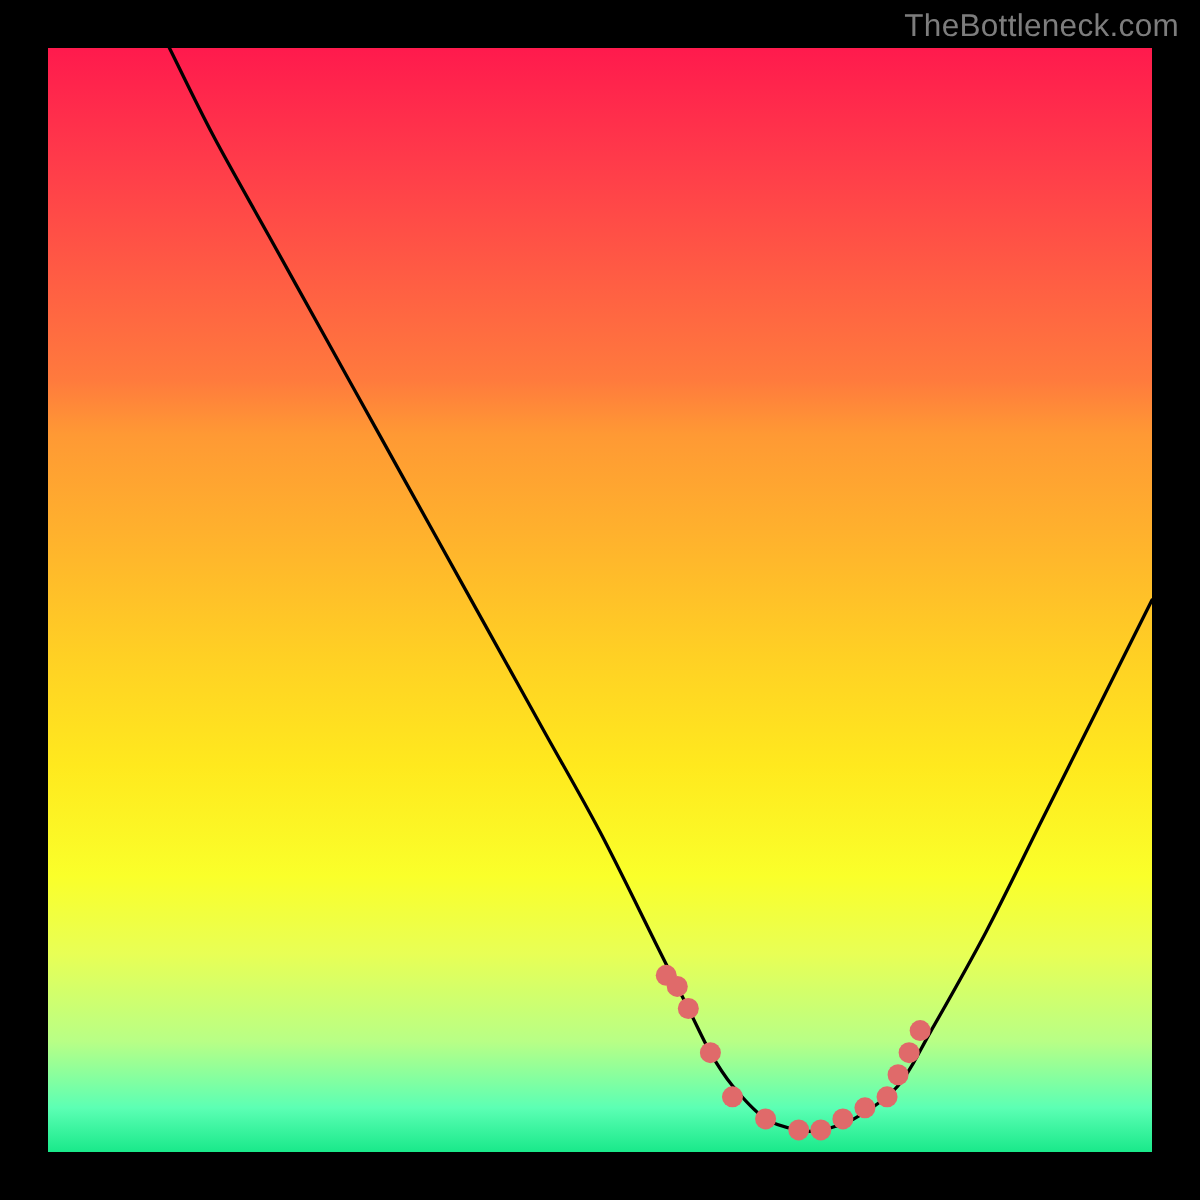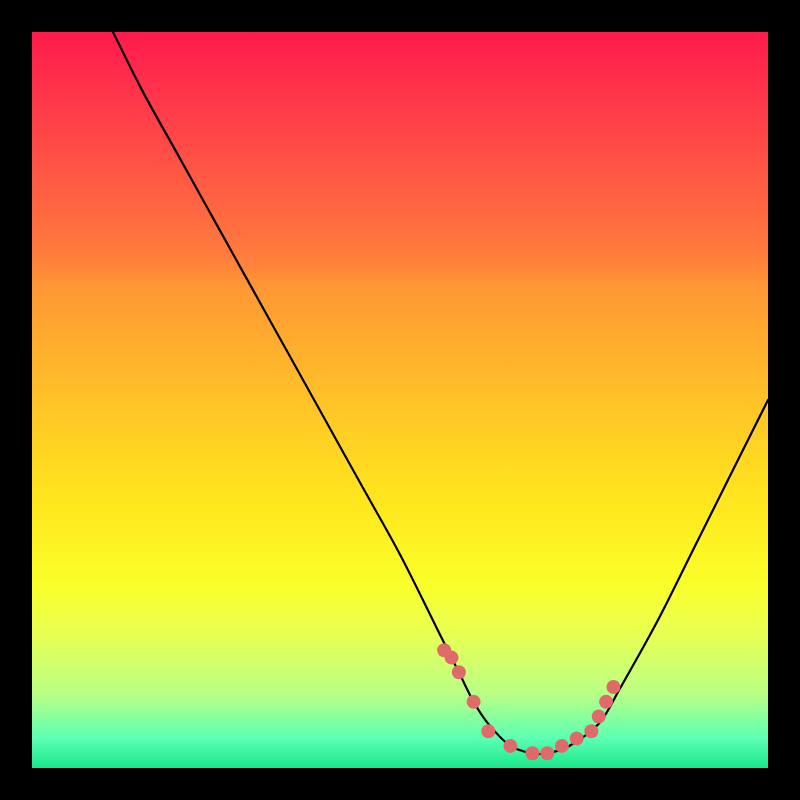--- a/index.html
+++ b/index.html
@@ -58,20 +58,21 @@
     width: 736px;
     height: 736px;
     overflow: visible;
   }
 </style>
 </head>
 <body>
 
 <div class="frame">
 
+  <div class="watermark">TheBottleneck.com</div>
 
   <div class="plot-area">
     <svg class="curve-layer" viewBox="0 0 736 736" preserveAspectRatio="none">
       <path id="curve-path" fill="none" stroke="#000000" stroke-width="2.2" stroke-linecap="round" stroke-linejoin="round" d="M 80.96 0.00 C 85.87 9.81, 99.36 38.03, 110.40 58.88 C 121.44 79.73, 134.93 103.04, 147.20 125.12 C 159.47 147.20, 171.73 169.28, 184.00 191.36 C 196.27 213.44, 208.53 235.52, 220.80 257.60 C 233.07 279.68, 245.33 301.76, 257.60 323.84 C 269.87 345.92, 282.13 368.00, 294.40 390.08 C 306.67 412.16, 318.93 434.24, 331.20 456.32 C 343.47 478.40, 355.73 499.25, 368.00 522.56 C 380.27 545.87, 394.99 576.53, 404.80 596.16 C 414.61 615.79, 420.75 628.05, 426.88 640.32 C 433.01 652.59, 436.69 661.17, 441.60 669.76 C 446.51 678.35, 450.19 684.48, 456.32 691.84 C 462.45 699.20, 471.04 709.01, 478.40 713.92 C 485.76 718.83, 494.35 720.05, 500.48 721.28 C 506.61 722.51, 509.07 722.51, 515.20 721.28 C 521.33 720.05, 528.69 718.83, 537.28 713.92 C 545.87 709.01, 558.13 701.65, 566.72 691.84 C 575.31 682.03, 578.99 672.21, 588.80 655.04 C 598.61 637.87, 613.33 612.11, 625.60 588.80 C 637.87 565.49, 650.13 539.73, 662.40 515.20 C 674.67 490.67, 686.93 466.13, 699.20 441.60 C 711.47 417.07, 729.87 380.27, 736.00 368.00"></path>
       <g id="marker-group">
           <circle cx="412.16" cy="618.24" r="7" fill="#e06a6a"></circle>
           <circle cx="419.52" cy="625.60" r="7" fill="#e06a6a"></circle>
           <circle cx="426.88" cy="640.32" r="7" fill="#e06a6a"></circle>
           <circle cx="441.60" cy="669.76" r="7" fill="#e06a6a"></circle>
           <circle cx="456.32" cy="699.20" r="7" fill="#e06a6a"></circle>

